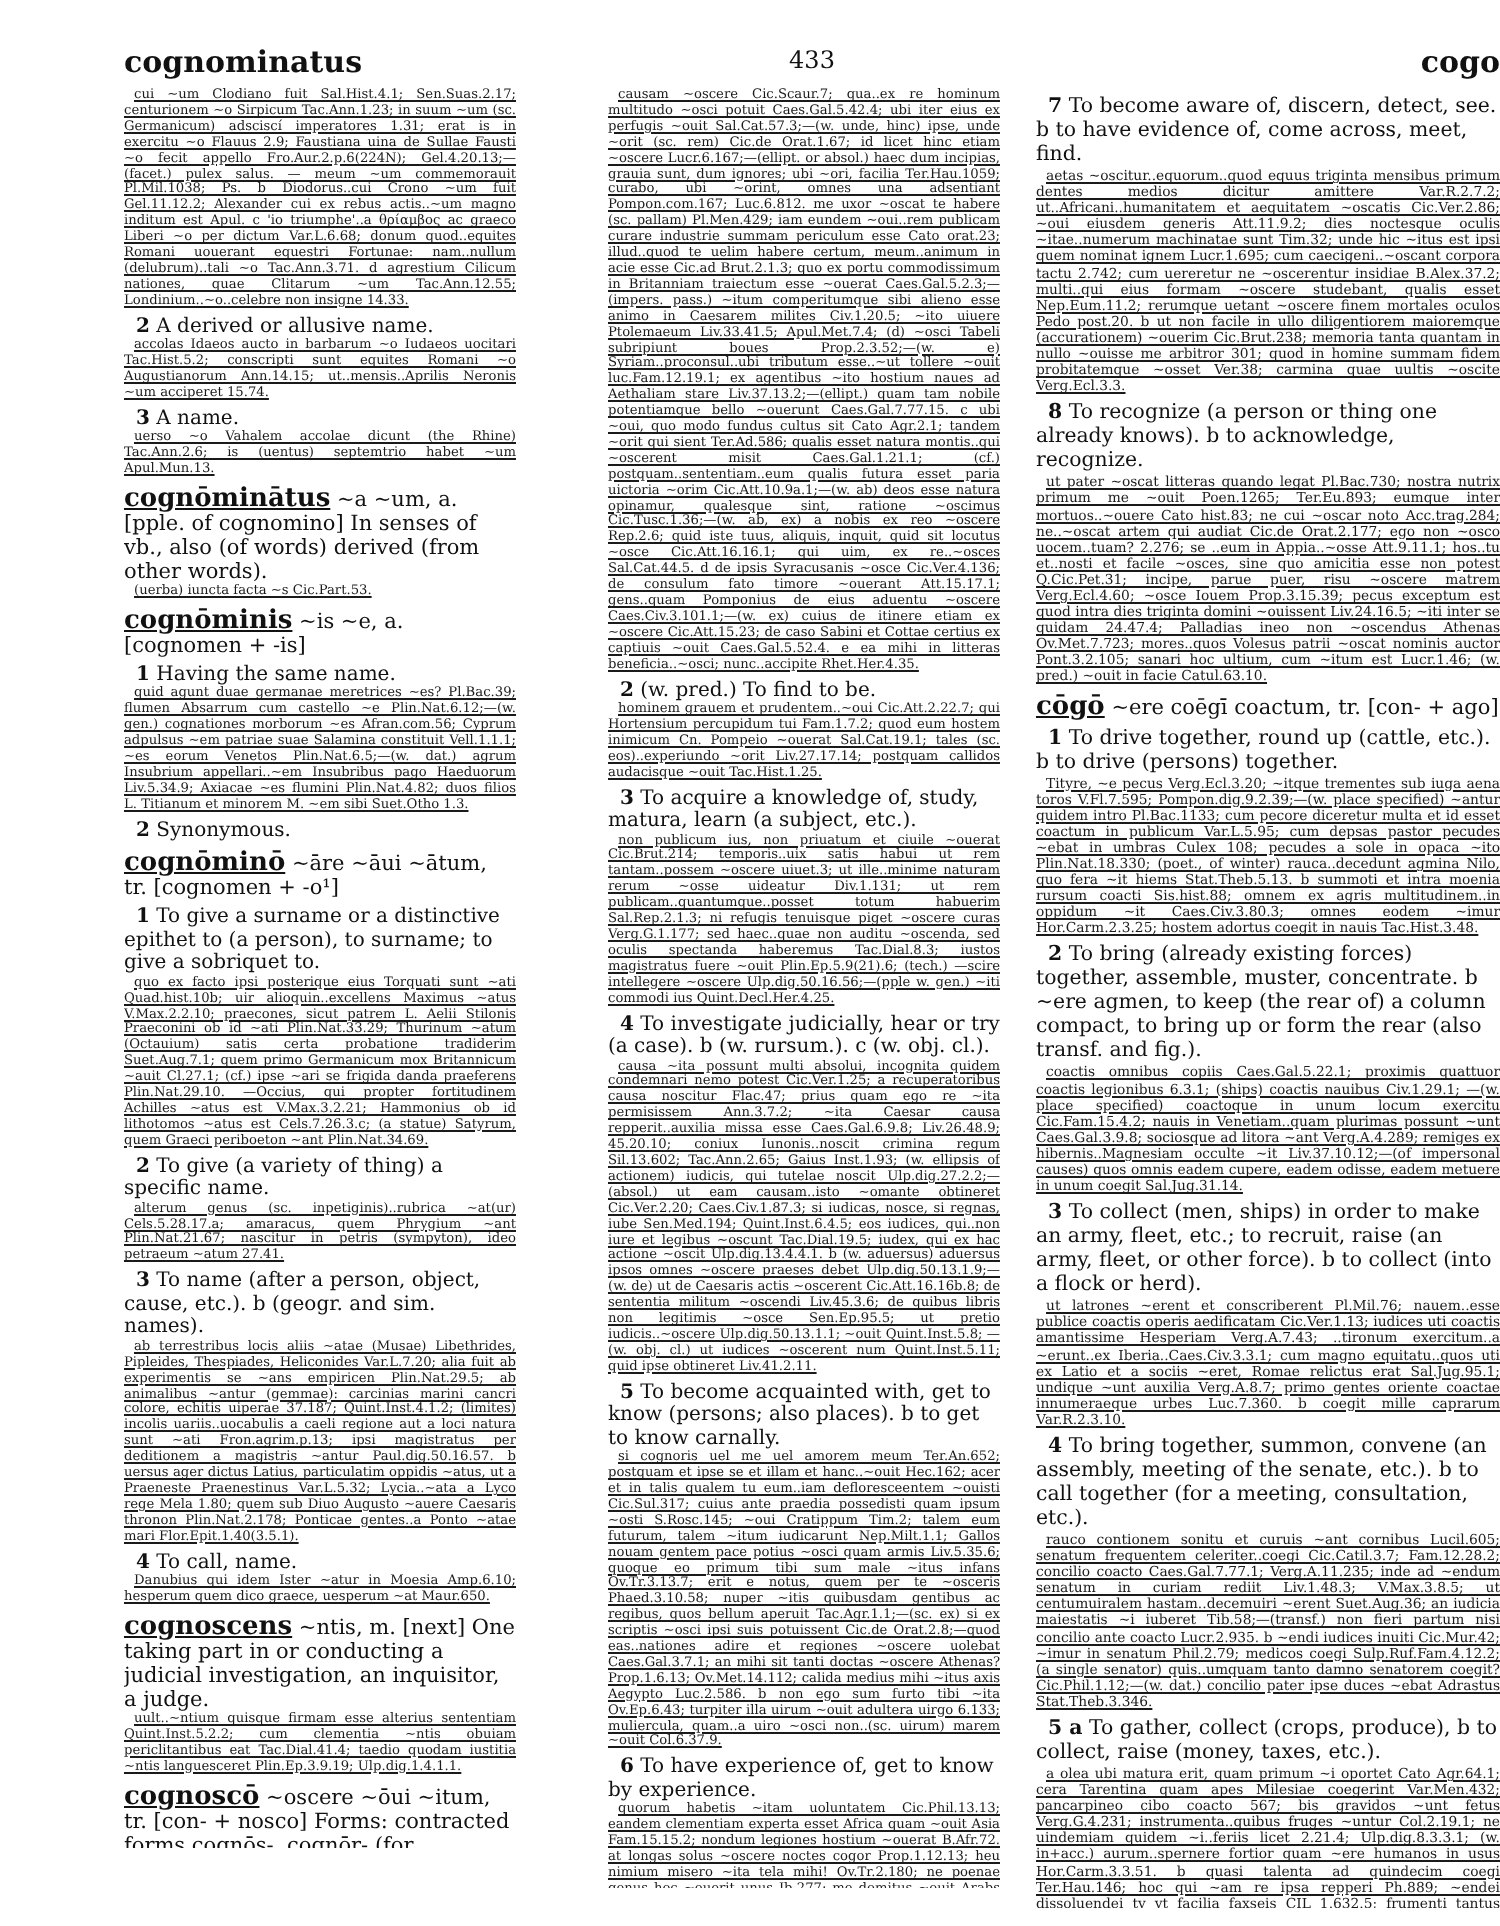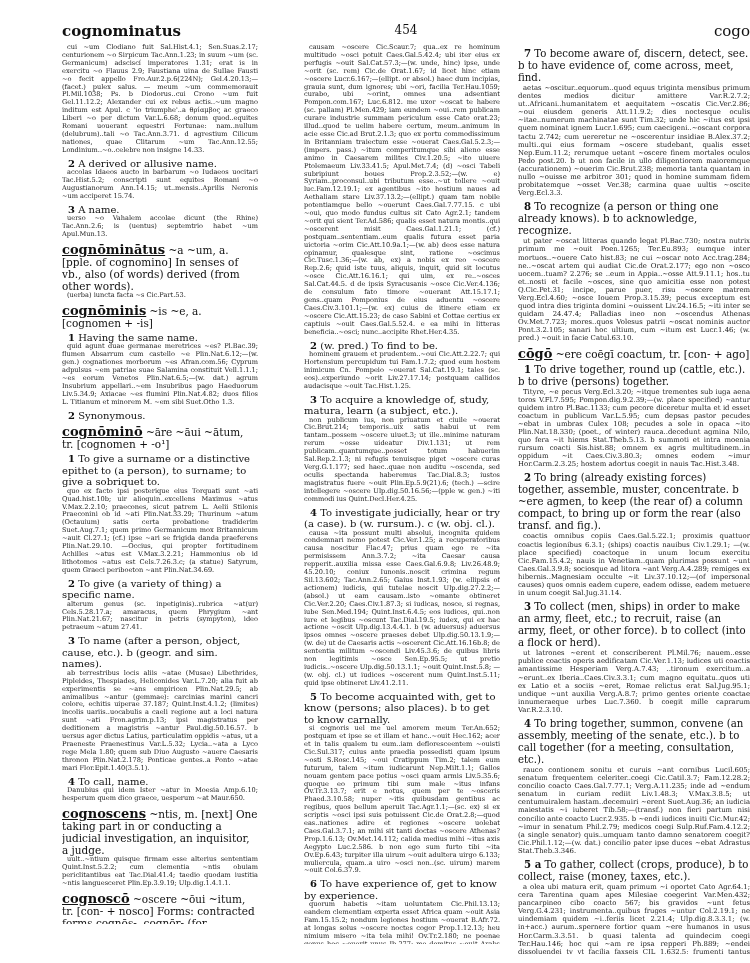--- a/index.html
+++ b/index.html
@@ -1,40 +1,40 @@
 <!DOCTYPE html>
 <html><head>
 <meta charset="utf-8">
 <style>
   html, body { margin:0; padding:0; background:#ffffff; }
   body { width:750px; height:963px; position:relative; overflow:hidden; font-family:"DejaVu Serif", serif; color:#111; }
   .page { position:absolute; left:62px; top:0; width:688px; height:850px; }
   .running-head { position:absolute; top:22px; left:0; width:688px; height:20px; }
   .rh-left { position:absolute; left:0; top:0; font-weight:bold; font-size:15px; }
   .rh-center { position:absolute; left:0; width:688px; text-align:center; top:1px; font-size:12px; }
-  .rh-right { position:absolute; right:0; top:0; font-weight:normal; font-size:15px; }
+  .rh-right { position:absolute; right:0; top:0; font-weight:bold; font-size:15px; }
   .col { position:absolute; top:44px; overflow:hidden; }
   .col1 { left:0; width:196px; height:880px; }
   .col2 { left:242px; width:196px; height:900px; }
   .col3 { left:456px; width:232px; height:910px; }
   .entry-head { font-size:10.5px; line-height:12px; margin-top:5px; }
   .entry-head .hw { font-weight:bold; font-size:13px;text-decoration:underline; }
   .sense { font-size:10px; line-height:11.5px; margin-top:3px; text-indent:6px; }
   .sense .num { font-weight:bold; }
-  .cit { font-size:6.6px; line-height:7.9px; text-align:justify; text-indent:5px; color:#1a1a1a; }
+  .cit { font-size:6.6px; line-height:7.9px; text-align:justify; text-indent:5px; color:#1a1a1a;text-decoration:underline; }
   .col3 .sense { font-size:10.2px; line-height:12px; }
   .col3 .cit { font-size:6.9px; line-height:8.1px; }
 </style>
 </head>
 <body>
 
 <div class="page">
   <div class="running-head">
     <span class="rh-left">cognominatus</span>
-    <span class="rh-center">454</span>
+    <span class="rh-center">433</span>
     <span class="rh-right">cogo</span>
   </div>
 
   <div class="col col1">
       <div class="cit">cui ~um Clodiano fuit Sal.Hist.4.1; Sen.Suas.2.17; centurionem ~o Sirpicum Tac.Ann.1.23; in suum ~um (sc. Germanicum) adsciscí imperatores 1.31; erat is in exercitu ~o Flauus 2.9; Faustiana uina de Sullae Fausti ~o fecit appello Fro.Aur.2.p.6(224N); Gel.4.20.13;—(facet.) pulex salus. — meum ~um commemorauit Pl.Mil.1038; Ps. b Diodorus..cui Crono ~um fuit Gel.11.12.2; Alexander cui ex rebus actis..~um magno inditum est Apul. c 'io triumphe'..a θρίαμβος ac graeco Liberi ~o per dictum Var.L.6.68; donum quod..equites Romani uouerant equestri Fortunae: nam..nullum (delubrum)..tali ~o Tac.Ann.3.71. d agrestium Cilicum nationes, quae Clitarum ~um Tac.Ann.12.55; Londinium..~o..celebre non insigne 14.33.</div>
       <div class="sense"><span class="num">2</span><span> A derived or allusive name.</span></div>
       <div class="cit">accolas Idaeos aucto in barbarum ~o Iudaeos uocitari Tac.Hist.5.2; conscripti sunt equites Romani ~o Augustianorum Ann.14.15; ut..mensis..Aprilis Neronis ~um acciperet 15.74.</div>
       <div class="sense"><span class="num">3</span><span> A name.</span></div>
       <div class="cit">uerso ~o Vahalem accolae dicunt (the Rhine) Tac.Ann.2.6; is (uentus) septemtrio habet ~um Apul.Mun.13.</div>
       <div class="entry-head"><span class="hw">cognōminātus</span><span> ~a ~um, a. [pple. of cognomino] In senses of vb., also (of words) derived (from other words).</span></div>

